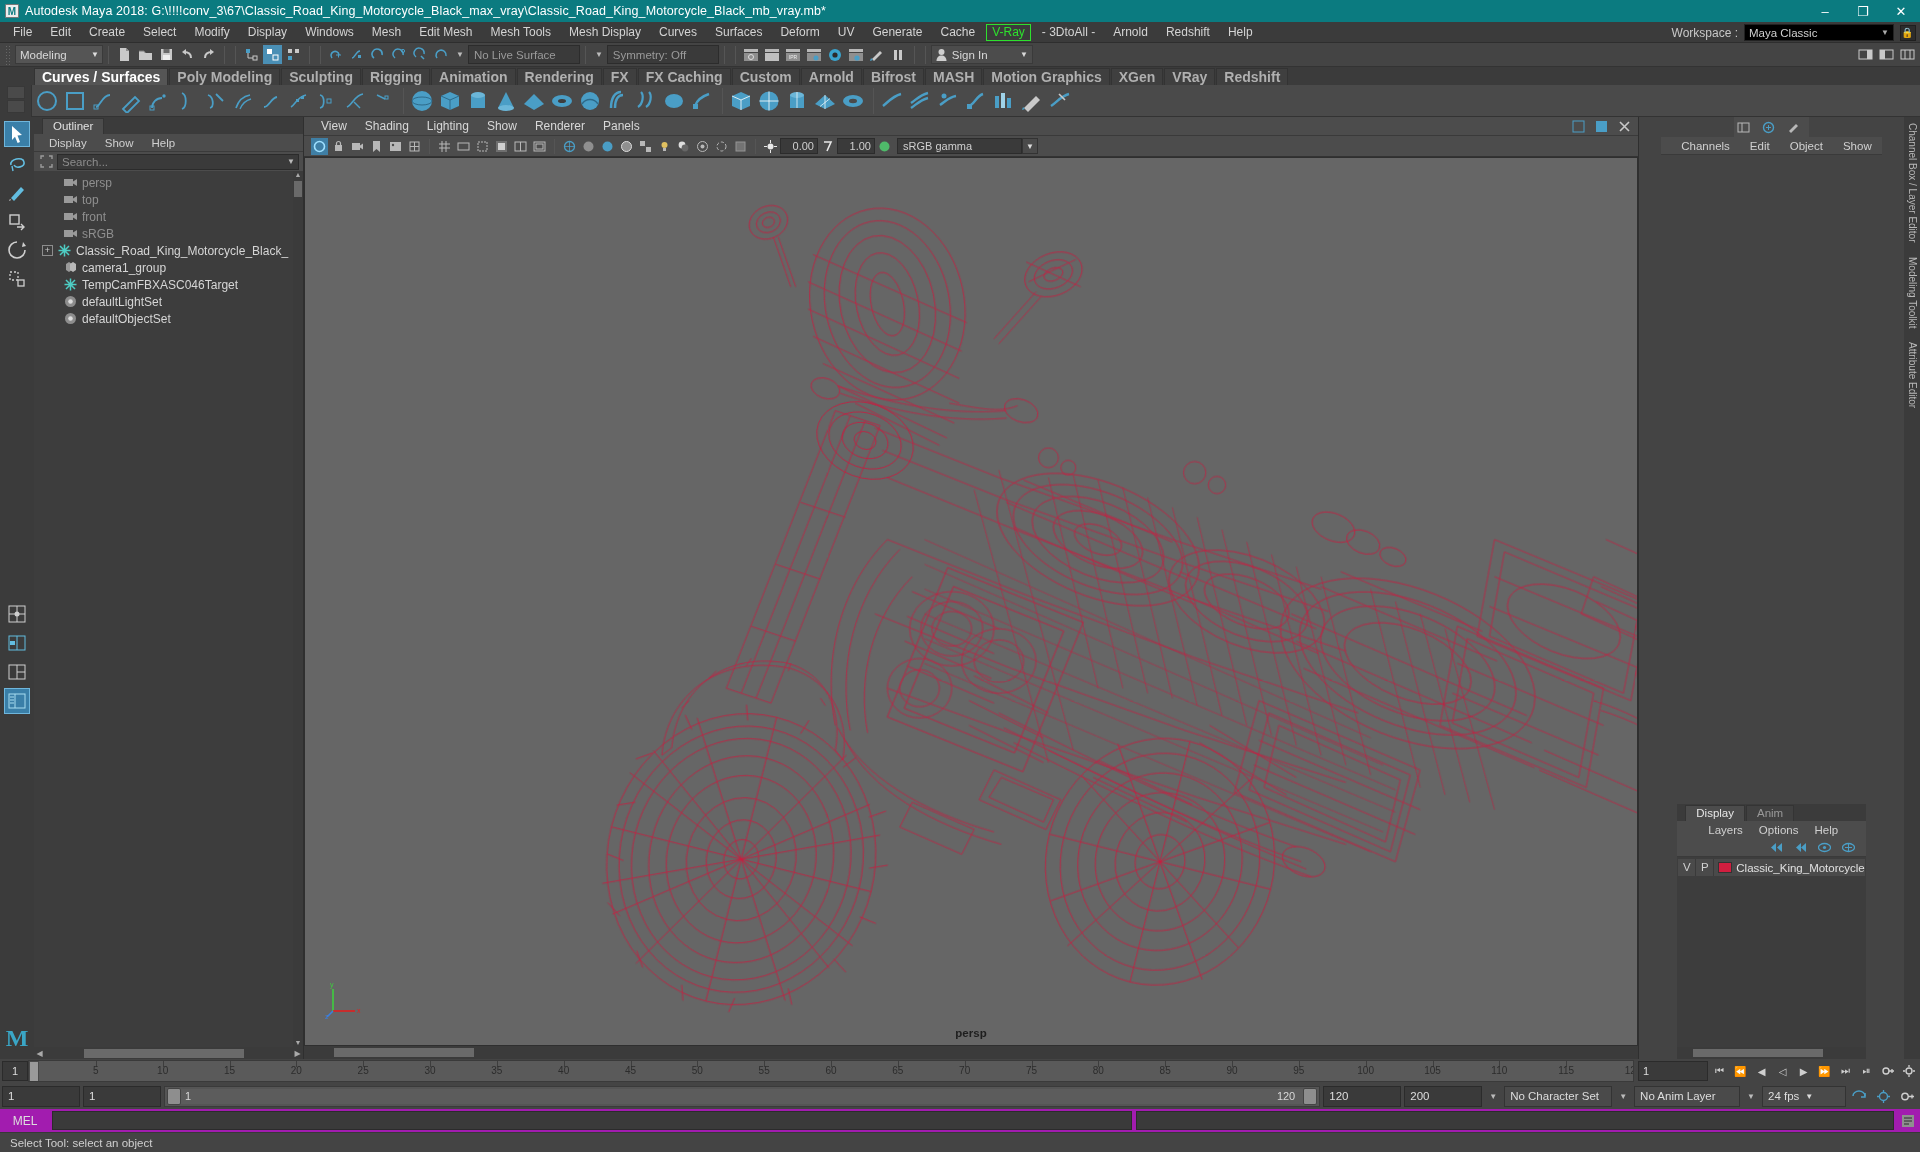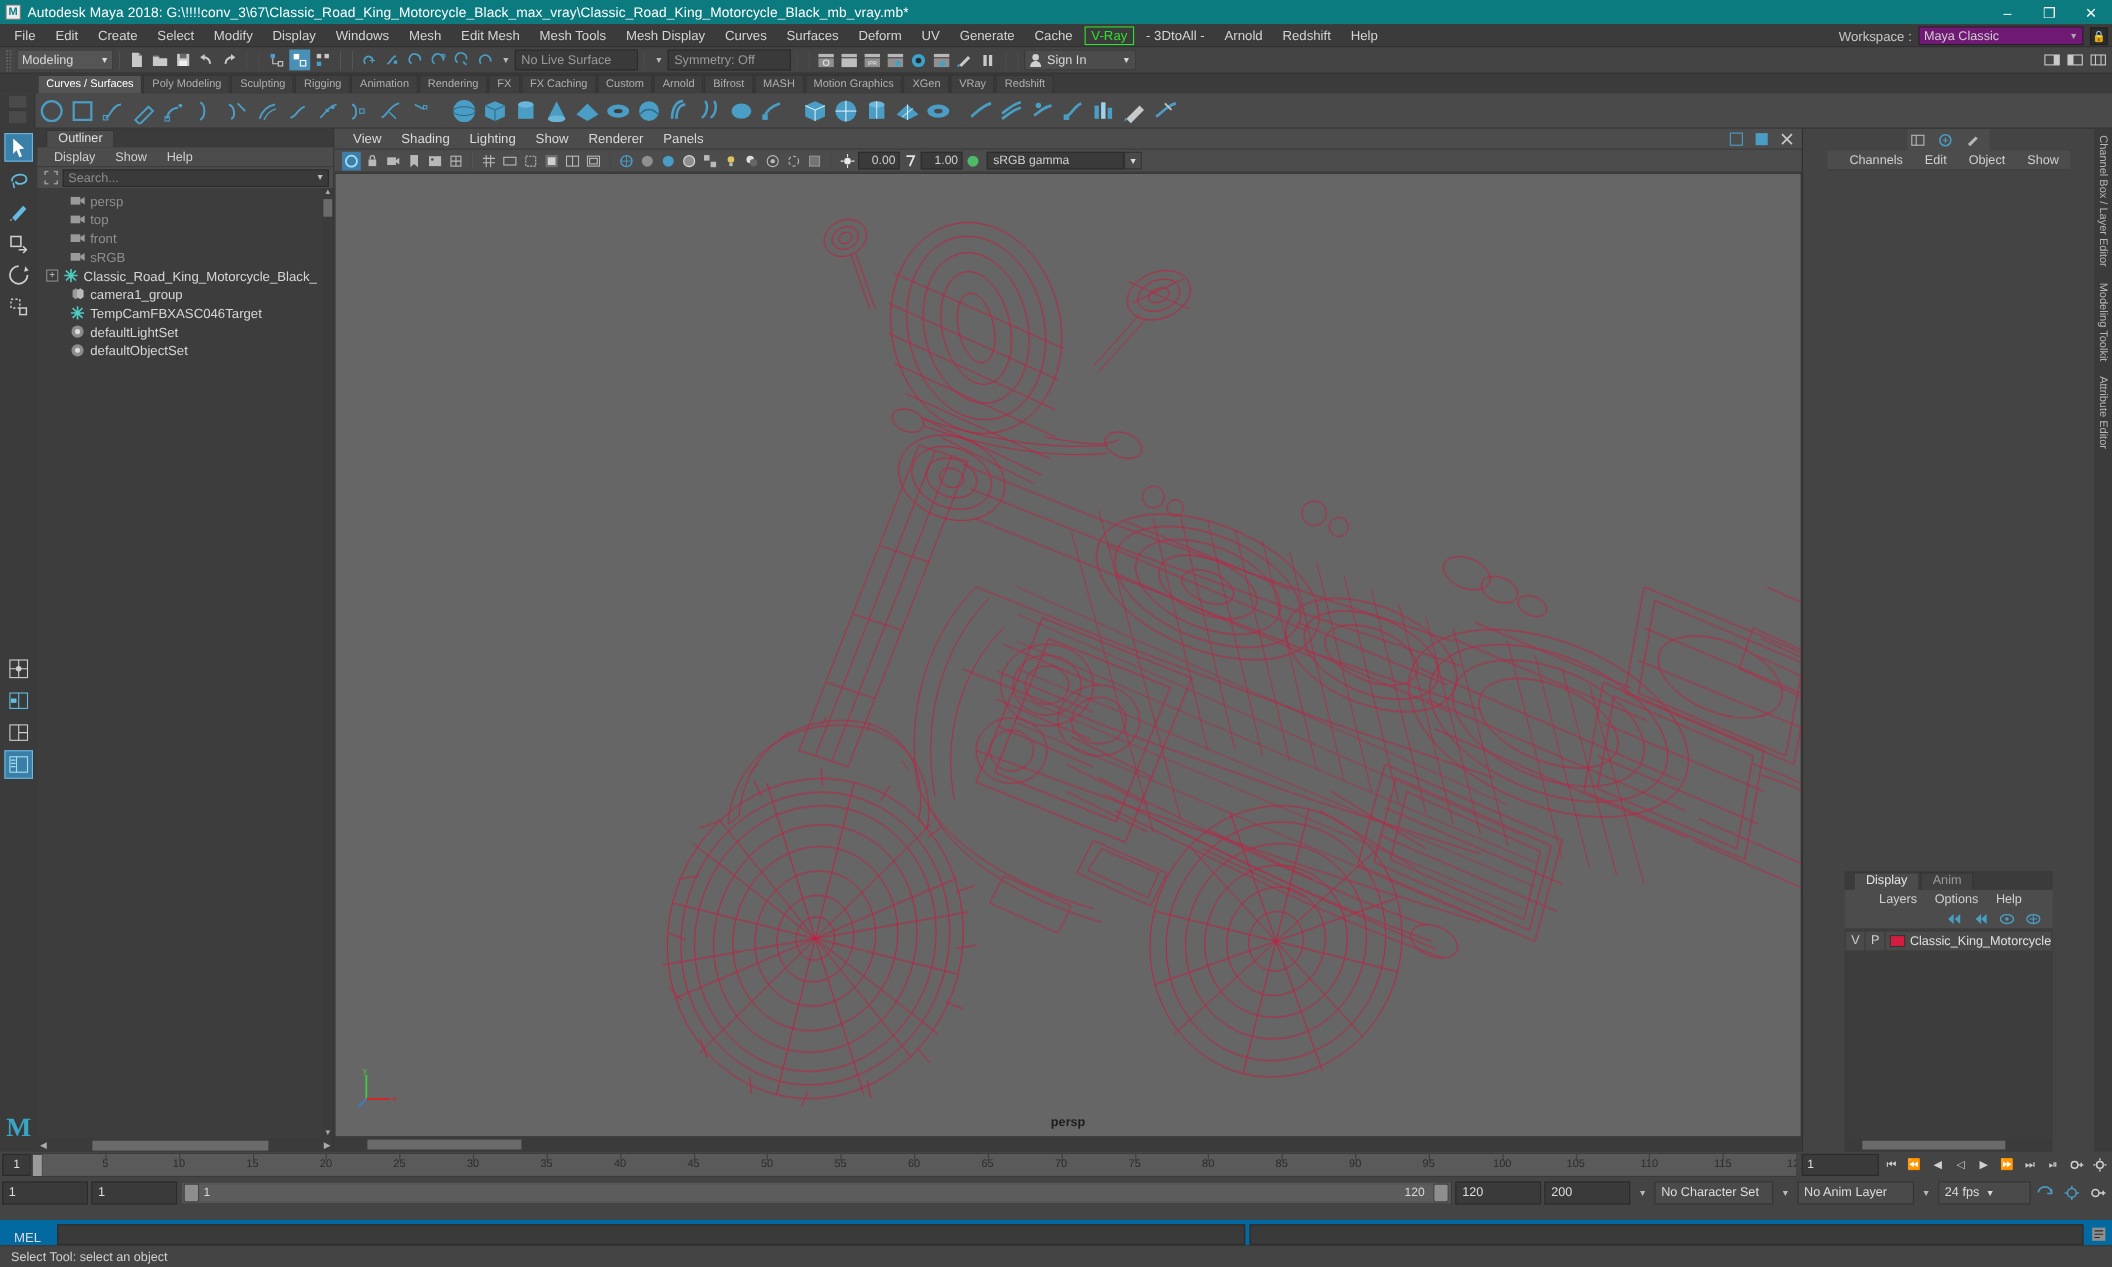--- a/index.html
+++ b/index.html
@@ -31,21 +31,21 @@
   .menubar {
     height:21px; background:#3b3b3b; display:flex; align-items:center;
     flex:0 0 21px; padding-left:4px; border-bottom:1px solid #2e2e2e;
     position:relative;
   }
   .menu-item { padding:0 9px; height:21px; line-height:21px; font-size:12px; color:#d4d4d4; white-space:nowrap;}
   .menu-item.vray { color:#2ee02e; border:1px solid #2ee02e; padding:0 5px; height:17px; line-height:15px; margin:0 2px;}
   .menubar-right { position:absolute; right:0; top:0; height:21px; display:flex; align-items:center; padding-right:4px; gap:6px;}
   .ws-label { color:#c8c8c8; font-size:12px; }
   .ws-select {
-    background:#701a75; border:1px solid #222; height:17px; width:150px;
+    background:#000000; border:1px solid #222; height:17px; width:150px;
     font-size:11.5px; color:#d0d0d0; display:flex; align-items:center; padding:0 4px;
     position:relative;
   }
   .ws-select .caret { position:absolute; right:4px; color:#aaa; font-size:8px;}
   .lockicon { width:16px;height:16px;background:#2c2c2c;border:1px solid #1f1f1f;display:flex;align-items:center;justify-content:center;color:#f0c040;font-size:10px;}
 
   
   .statusline {
     height:24px; background:#444; display:flex; align-items:center; flex:0 0 24px;
     border-bottom:1px solid #333; padding-left:2px; position:relative;
@@ -69,22 +69,22 @@
   .signin {
     background:#4c4c4c;border:1px solid #3a3a3a;height:19px;width:102px;
     display:flex;align-items:center;padding:0 4px;color:#d8d8d8;font-size:11.5px;position:relative;
   }
   .signin .caret{position:absolute;right:4px;font-size:8px;}
   .statusline-right{position:absolute;right:2px;top:2px;display:flex;align-items:center;}
 
   
   .shelf-tabs { height:18px; background:#3b3b3b; display:flex; align-items:flex-end; flex:0 0 18px; padding-left:34px;}
   .shelf-tab {
-    height:17px;line-height:16px;padding:0 7px;font-size:10px;color:#b0b0b0;
-    background:#3f3f3f;border:1px solid #333;border-bottom:none;margin-right:1px;
+    height:17px;line-height:16px;padding:0 7px;font-size:14px;color:#b0b0b0;
+    background:#3f3f3f;border:1px solid #333;border-bottom:none;margin-right:1px;font-weight:bold;
   }
   .shelf-tab.active{ background:#555;color:#fff; }
   .shelf-row { height:32px; background:#4a4a4a; display:flex; align-items:center; flex:0 0 32px; padding-left:34px; position:relative; border-bottom:1px solid #333;}
   .shelf-icon { width:26px;height:26px;margin-right:2px;display:flex;align-items:center;justify-content:center;}
   .shelf-left-box{ position:absolute;left:0;top:0;width:32px;height:32px;background:#3b3b3b;border-right:1px solid #333;}
   .shelf-side-btn{ width:18px;height:13px;margin:1px auto;background:#4a4a4a;border:1px solid #383838;}
 
   
   .main { flex:1 1 auto; display:flex; min-height:0; background:#444; }
   .toolbox { width:34px; background:#3b3b3b; display:flex;flex-direction:column; align-items:center; padding-top:4px; flex:0 0 34px;}
@@ -195,21 +195,21 @@
   .rs-bar{ flex:1 1 auto;height:21px;background:#555;border:1px solid #3a3a3a;position:relative;display:flex;align-items:center;}
   .rs-handle{ width:14px;height:17px;background:#8e8e8e;border:1px solid #444;border-radius:2px;position:absolute;}
   .rs-inner{ position:absolute;left:14px;right:14px;top:2px;bottom:2px;background:#5c5c5c;}
   .rs-label{ position:absolute;font-size:11px;color:#d8d8d8;}
   .rs-select{ height:21px;background:#4a4a4a;border:1px solid #333;color:#ddd;font-size:11.5px;
     display:flex;align-items:center;padding:0 5px;position:relative;}
   .rs-select .caret{ margin-left:6px;font-size:8px;}
   .rs-ico{ width:21px;height:21px;display:flex;align-items:center;justify-content:center;}
 
   
-  .cmdline{ height:23px;background:#0369a1;display:flex;align-items:flex-end;flex:0 0 23px;padding:0 2px;gap:4px;margin-top:12px;}
+  .cmdline{ height:23px;background:#a21caf;display:flex;align-items:center;flex:0 0 23px;padding:0 2px;gap:4px;}
   .mel-label{ width:46px;font-size:12px;color:#ddd;text-align:center;}
   .cmd-input{ width:1080px;height:19px;background:#3a3a3a;border:1px solid #2b2b2b;}
   .cmd-out{ flex:1 1 auto;height:19px;background:#3a3a3a;border:1px solid #2b2b2b;}
   .cmd-icon{ width:20px;height:20px;display:flex;align-items:center;justify-content:center;}
 
   
   .helpline{ height:20px;background:#444;display:flex;align-items:center;flex:0 0 20px;padding-left:10px;
     font-size:11.5px;color:#cfcfcf;border-top:1px solid #383838;}
   svg{ display:block; }
 </style>

